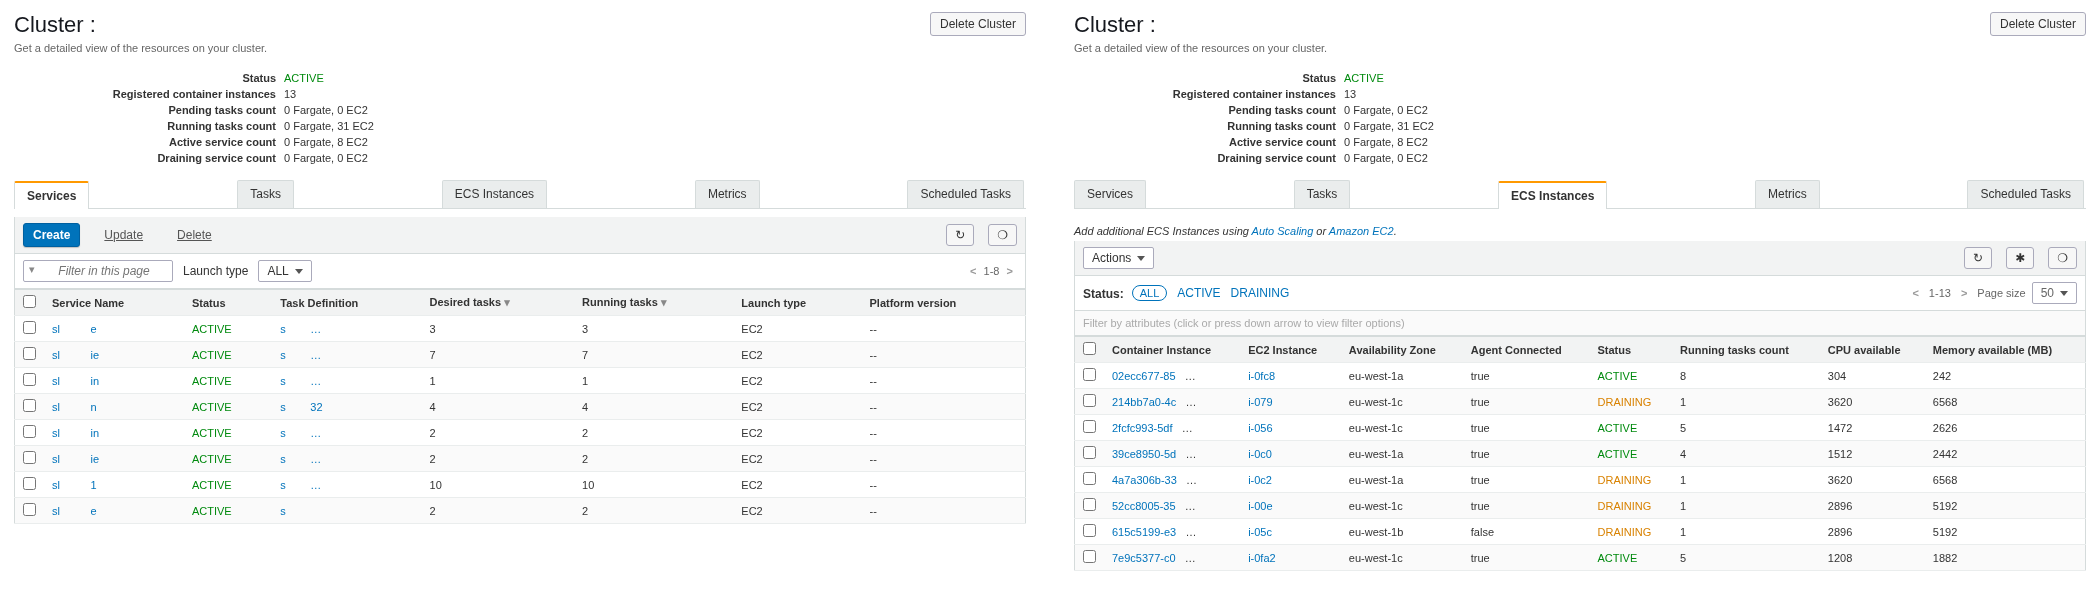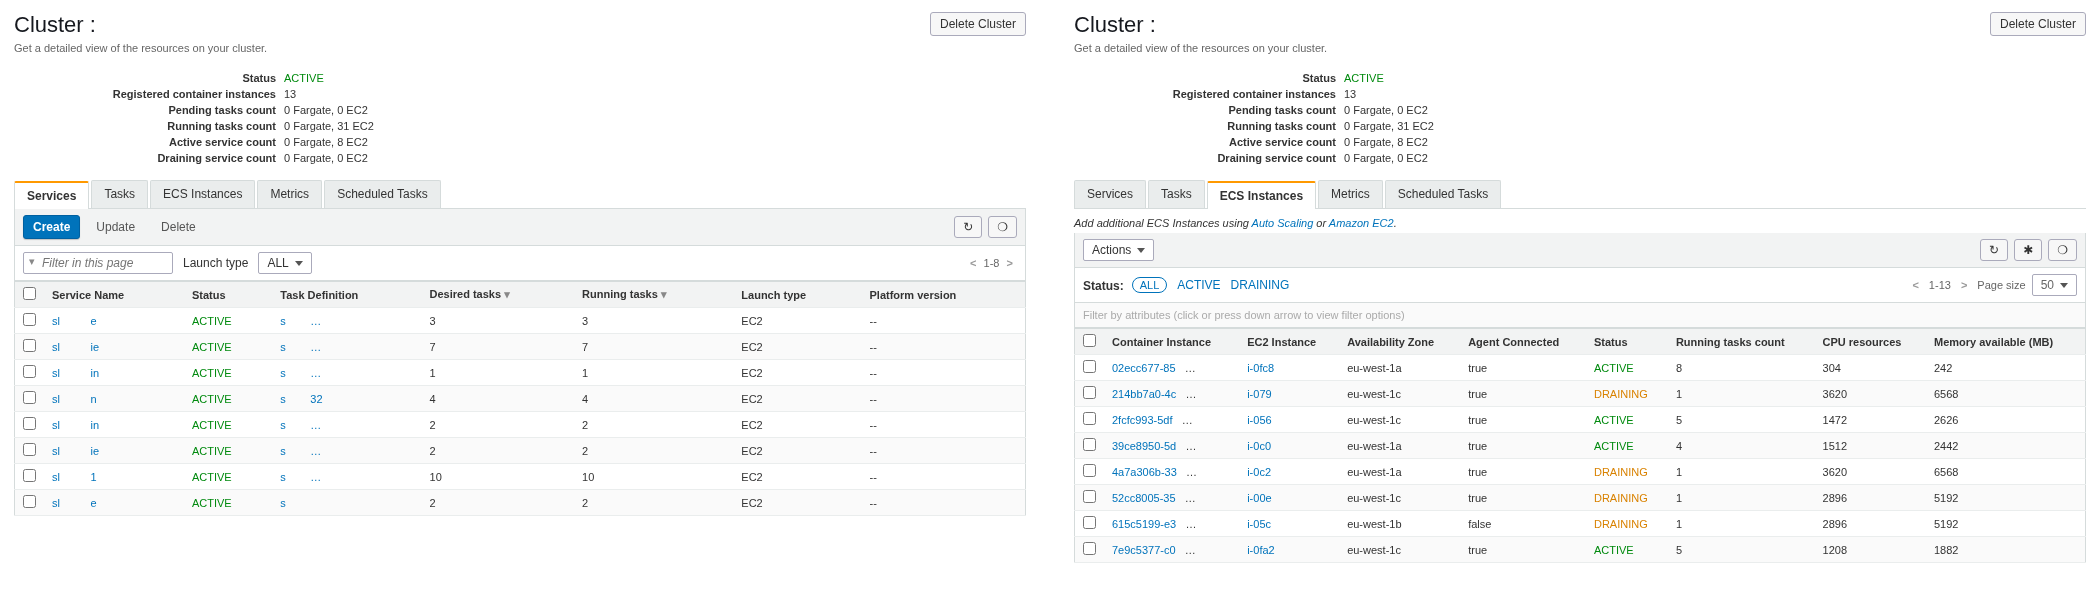--- a/index.html
+++ b/index.html
@@ -2,38 +2,38 @@
 <html><head>
 <meta charset="utf-8">
 <style>
 * { box-sizing: border-box; margin: 0; padding: 0; }
 body { font-family: "Helvetica Neue", Helvetica, Arial, sans-serif; font-size: 12px; color: #333; background: #fff; display: flex; gap: 20px; }
 .panel { flex: 1; padding: 12px 14px; }
 .hdr-row { display: flex; justify-content: space-between; align-items: flex-start; margin-bottom: 4px; }
 h1 { font-size: 22px; font-weight: 400; color: #16191f; }
 .btn { border: 1px solid #aab; background: #f7f7f7; padding: 4px 9px; border-radius: 3px; cursor: pointer; font-size: 12px; color: #333; }
 .btn.primary { background: #0073bb; border-color: #0060a0; color: #fff; font-weight: bold; box-shadow: 0 1px 1px rgba(0,0,0,.2); }
-.btn.subtle { background: transparent; border: 1px solid transparent; color: #555; }
+.btn.subtle { background: transparent; border: 1px solid transparent; color: #555; text-decoration: underline; }
 .btn.icon { padding: 3px 8px; }
 .subtitle { color: #666; font-size: 11px; margin-bottom: 18px; }
 .meta { margin: 4px 0; display: flex; }
 .meta-label { width: 270px; text-align: right; font-weight: bold; color: #333; padding-right: 8px; font-size: 11px; }
 .meta-val { font-size: 11px; color: #333; }
 .green { color: #008a0e; }
 .orange { color: #d98200; }
 .link { color: #0073bb; cursor: pointer; }
-.tabs { border-bottom: 1px solid #d5dbdb; display: flex; margin: 16px 0 0 0; }
+.tabs { border-bottom: 1px solid #d5dbdb; display: flex; margin: 16px 0 8px 0; justify-content: space-between; }
 .tab { padding: 6px 12px; border: 1px solid #d5dbdb; border-bottom: none; margin-right: 2px; background: #eaeded; cursor: pointer; font-size: 12px; color: #333; border-top-left-radius: 2px; border-top-right-radius:2px;}
 .tab.active { background: #fff; border-top: 2px solid #ff9900; position: relative; top: 1px; font-weight: bold; }
 .toolbar { background: #f2f3f3; border: 1px solid #d5dbdb; border-top: none; padding: 6px 8px; display: flex; justify-content: space-between; align-items: center; }
-.toolbar-left, .toolbar-right { display: flex; gap: 6px; align-items: center; }
+.toolbar-left, .toolbar-right { display: flex; gap: 14px; align-items: center; }
 .filterrow { background: #fff; border: 1px solid #d5dbdb; border-top: none; padding: 6px 8px; display: flex; justify-content: space-between; align-items: center; gap: 8px; }
 .pill { display: inline-block; border-radius: 10px; padding: 1px 7px; font-size: 11px; }
 .pill.selected { border: 1px solid #0073bb; color: #0073bb; }
-input[type=text] { border: 1px solid #aab; border-radius: 2px; padding: 3px 6px; font-size: 12px; }
+input[type=text] { border: 1px solid #aab; border-radius: 2px; padding: 3px 6px; font-size: 12px; text-align: center; }
 .dropdown { border: 1px solid #aab; border-radius: 2px; padding: 3px 8px; background: #fff; display: inline-flex; align-items: center; gap: 6px; cursor: pointer; font-size: 12px; }
 .caret { display: inline-block; width: 0; height: 0; border-left: 4px solid transparent; border-right: 4px solid transparent; border-top: 5px solid #555; }
 .table { width: 100%; border-collapse: collapse; border: 1px solid #d5dbdb; border-top: none; }
 .table th, .table td { padding: 5px 8px; text-align: left; border-bottom: 1px solid #eaeded; font-size: 11px; white-space: nowrap; }
 .table th { background: #f2f3f3; font-weight: bold; color: #333; border-top: 1px solid #d5dbdb; }
 .table tr:nth-child(even) td { background: #fafafa; }
 .chk { width: 24px; text-align: center; }
 .sortcaret { color: #888; }
 .helptext { font-size: 11px; color: #333; padding: 8px 0 4px; font-style: italic; }
 .filterinput { width: 100%; border: 1px solid #d5dbdb; border-top: none; padding: 6px 8px; color: #aaa; font-size: 11px; background:#fafafa;}
@@ -296,21 +296,21 @@
   <table class="table">
     <thead>
         <tr id="right-thead">
           <th class="chk"><input type="checkbox" style=""></th>
           <th>Container Instance</th>
           <th>EC2 Instance</th>
           <th>Availability Zone</th>
           <th>Agent Connected</th>
           <th>Status</th>
           <th>Running tasks count</th>
-          <th>CPU resources</th>
+          <th>CPU available</th>
           <th>Memory available (MB)</th>
         </tr>
       </thead>
     <tbody id="right-tbody">
         <tr>
           <td class="chk"><input type="checkbox" style=""></td>
           <td><span class="link">02ecc677-85</span> &nbsp;&nbsp;… </td>
           <td><span class="link">i-0fc8</span></td>
           <td>eu-west-1a</td>
           <td>true</td>

